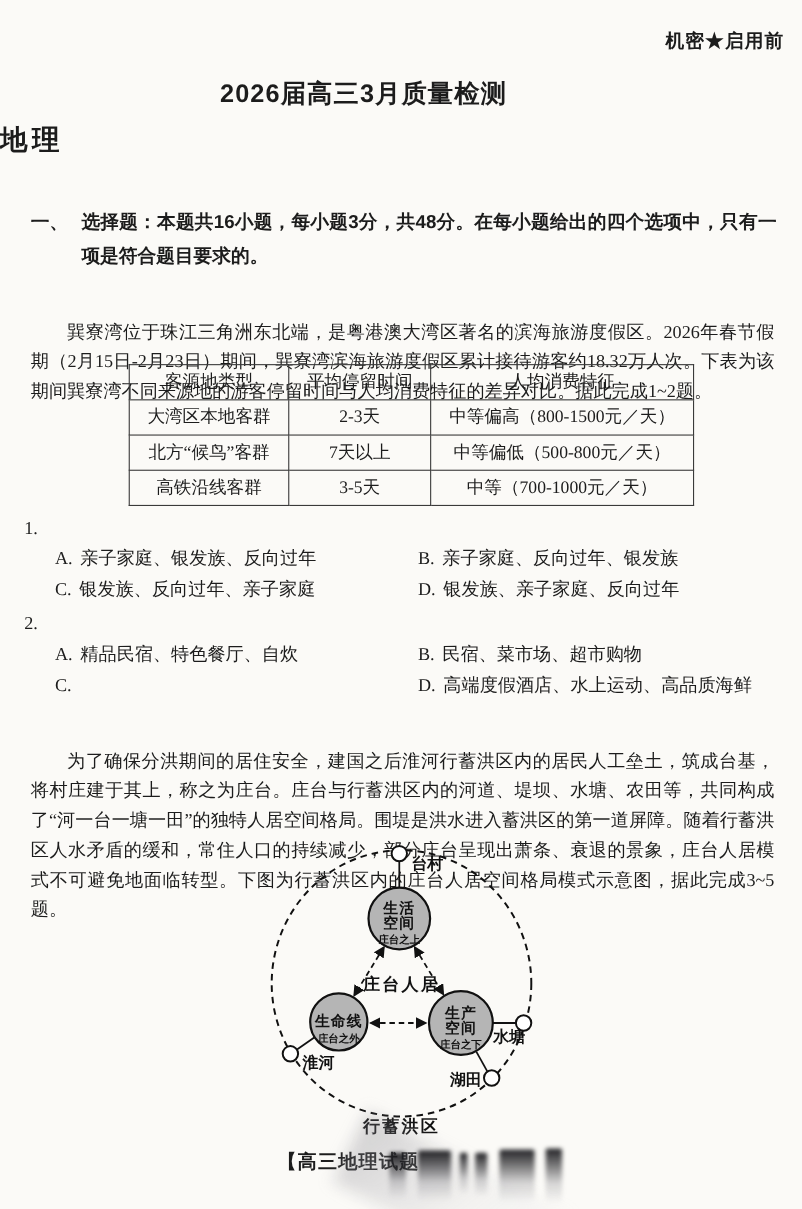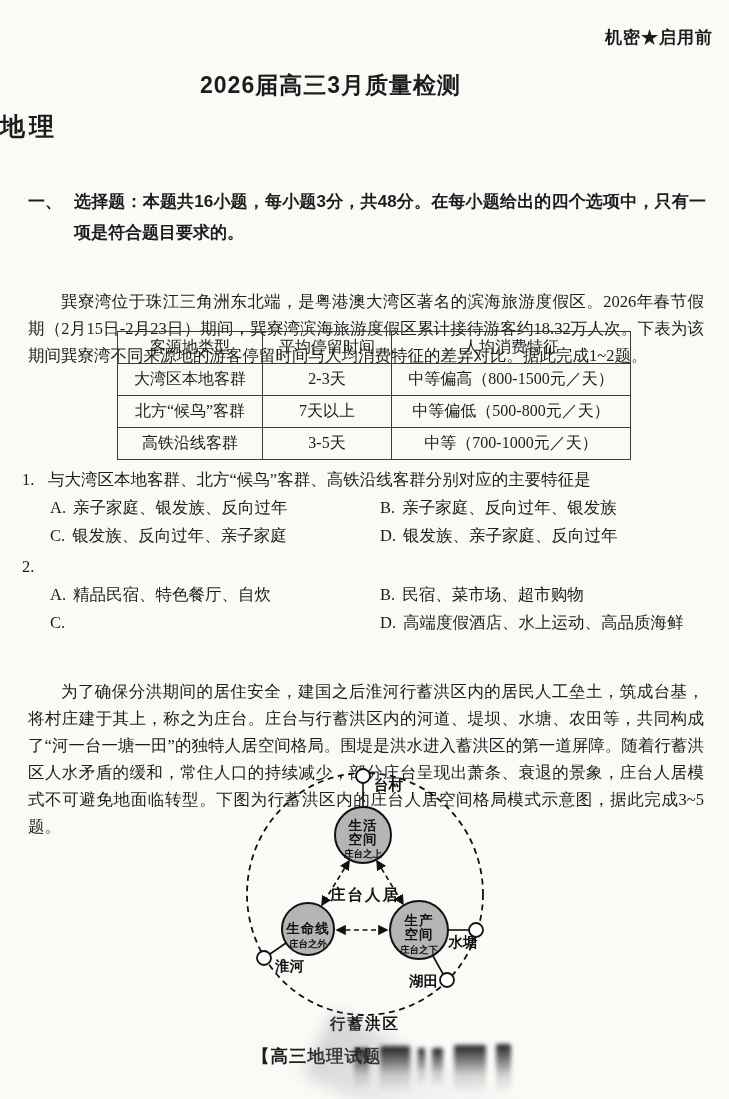--- a/index.html
+++ b/index.html
@@ -84,21 +84,20 @@
     <td>高铁沿线客群</td>
     <td>3-5天</td>
     <td>中等（700-1000元／天）</td>
   </tr>
 </tbody>
   </table>
 
 <div class="abs question q1">
   <div class="stem">
     <span class="qnum">1.</span>
-    <span>与大湾区本地客群、北方“候鸟”客群、高铁沿线客群分别对应的主要特征是</span>
   </div>
   <div class="opts">
     <div class="opt">
         <span>A.</span>
         <span>亲子家庭、银发族、反向过年</span>
       </div>
     <div class="opt">
         <span>B.</span>
         <span>亲子家庭、反向过年、银发族</span>
       </div>

